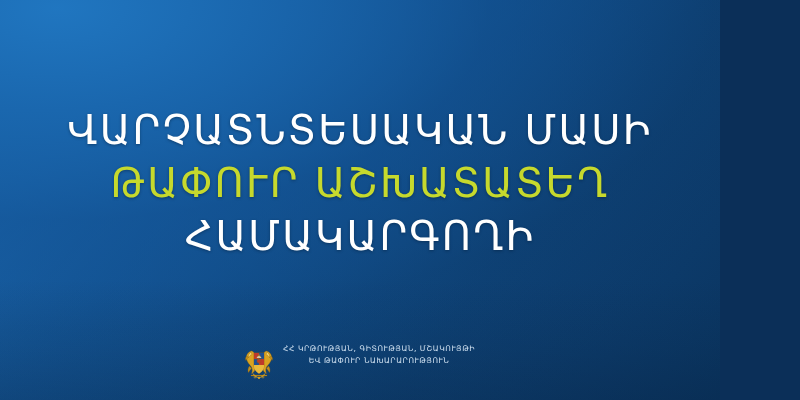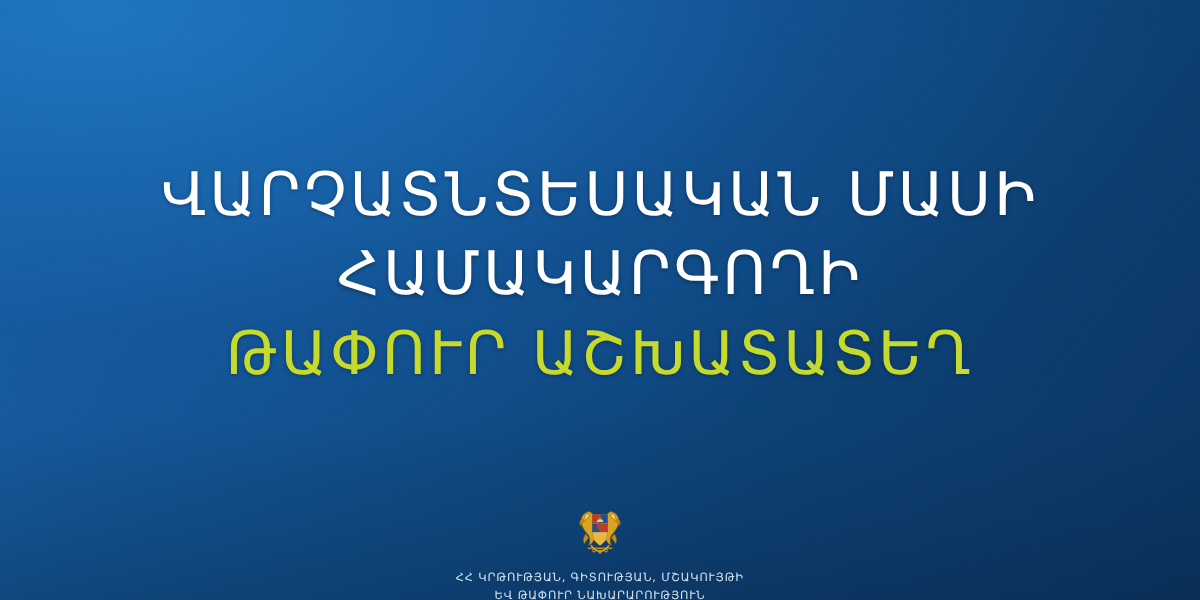--- a/index.html
+++ b/index.html
@@ -4,21 +4,21 @@
 <title>Vacancy Announcement Banner</title>
 <style>
   html, body {
     margin: 0;
     padding: 0;
     background: #0b2f58;
   }
 
   #banner {
     position: relative;
-    width: 800px;
+    width: 720px;
     height: 400px;
     overflow: hidden;
     font-family: "DejaVu Sans", "Liberation Sans", sans-serif;
     
     background-color: #12579c;
     background-image:
       radial-gradient(130% 115% at 8% 2%,
         rgba(32,118,192,0.98) 0%,
         rgba(26,103,174,0.88) 22%,
         rgba(18,80,144,0.55) 46%,
@@ -71,22 +71,22 @@
   .headline-line.accent { color: #c6d92d; }
 
   
   .footer {
     position: absolute;
     left: 0;
     right: 0;
     bottom: 8px;
     height: 48px;
     display: flex;
-    flex-direction: column;
-    align-items: center;
+    flex-direction: row;
+    align-items: flex-start;
     justify-content: center;
     gap: 10px;
     z-index: 2;
   }
 
   .emblem {
     width: 28px;
     height: 36px;
     flex: 0 0 auto;
     display: block;
@@ -110,22 +110,22 @@
     font-weight: 400;
   }
 </style>
 </head>
 <body>
 
 <div id="banner">
 
   <div class="headline">
     <span class="headline-line light">ՎԱՐՉԱՏՆՏԵՍԱԿԱՆ ՄԱՍԻ</span>
+    <span class="headline-line accent">ԹԱՓՈՒՐ ԱՇԽԱՏԱՏԵՂ</span>
     <span class="headline-line light">ՀԱՄԱԿԱՐԳՈՂԻ</span>
-    <span class="headline-line accent">ԹԱՓՈՒՐ ԱՇԽԱՏԱՏԵՂ</span>
   </div>
 
   <div class="footer">
 
     <svg class="emblem" viewBox="0 0 56 72" aria-hidden="true">
 
       <g fill="#d9a321" stroke="#8d6210" stroke-width="0.7">
         <path d="M13 14 C6 16 2 22 3 29 C4 36 9 41 13 46 C15 50 15 55 13 59 C16 58 19 55 20 51 L20 22 C19 18 17 15 13 14 Z"></path>
         <path d="M12 16 C8 19 6 23 7 27 C9 24 11 22 14 21 Z" fill="#f3d271"></path>
         <path d="M4 24 C1 26 0 30 2 33 C3 30 5 28 7 27 Z" fill="#c08f1c"></path>

